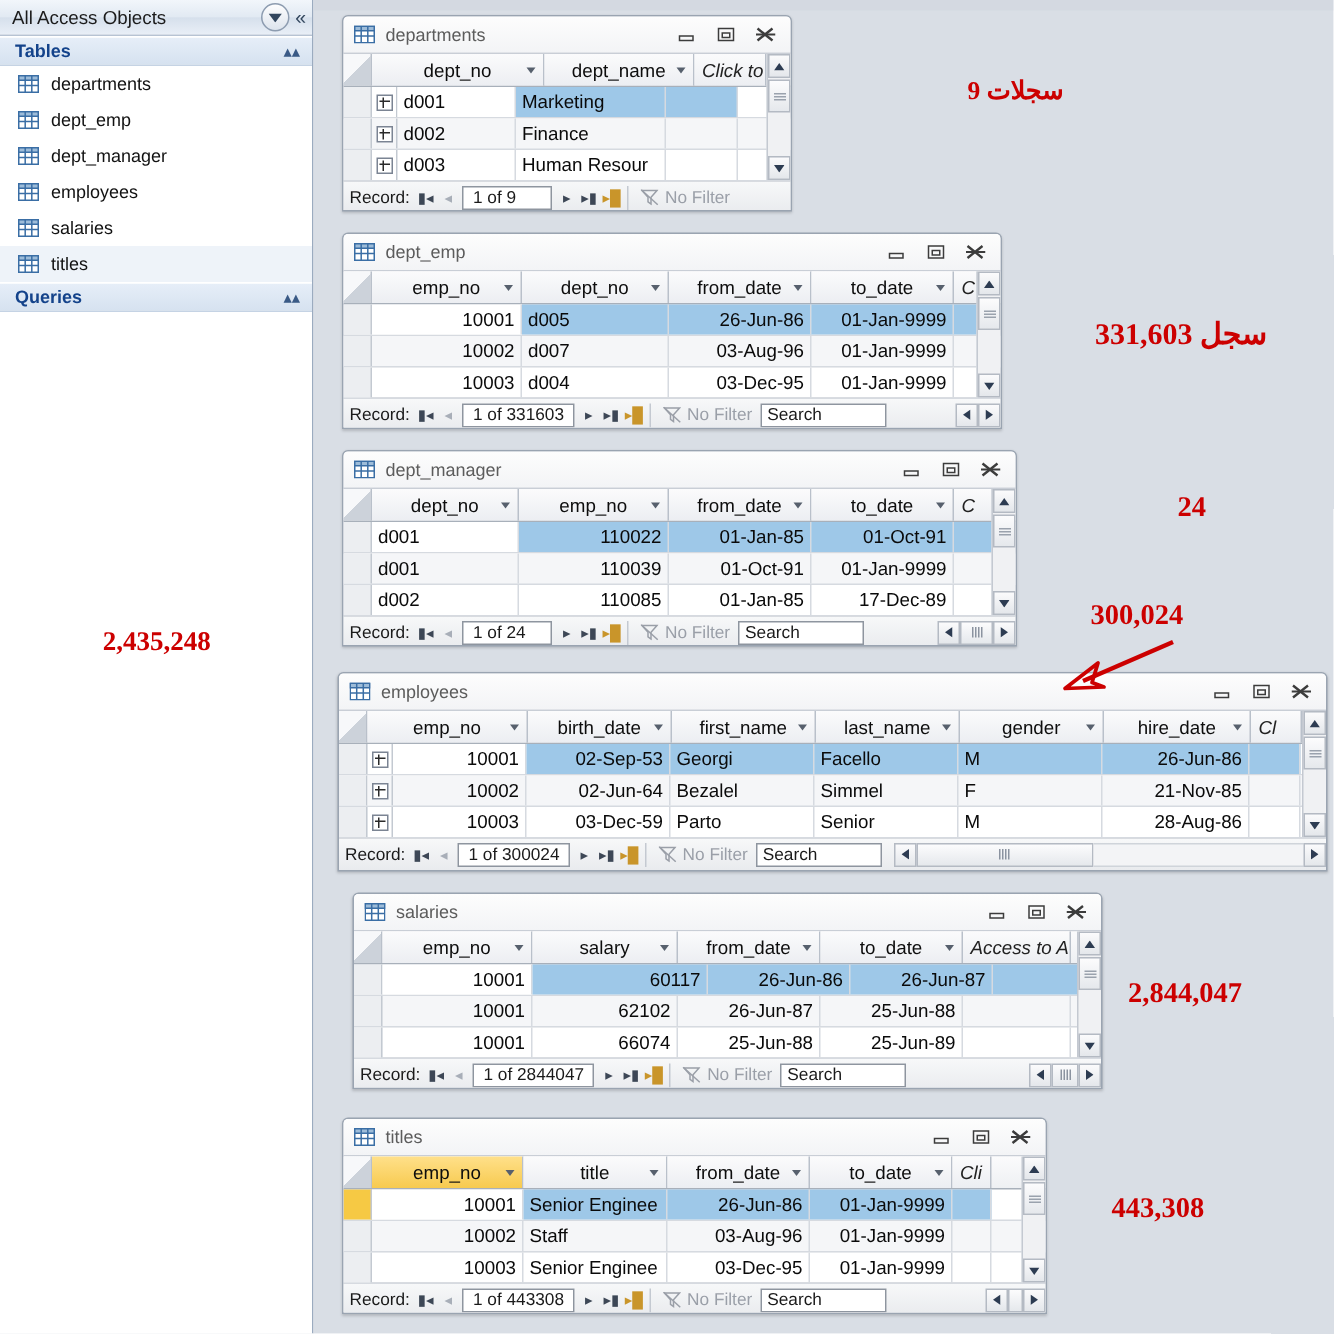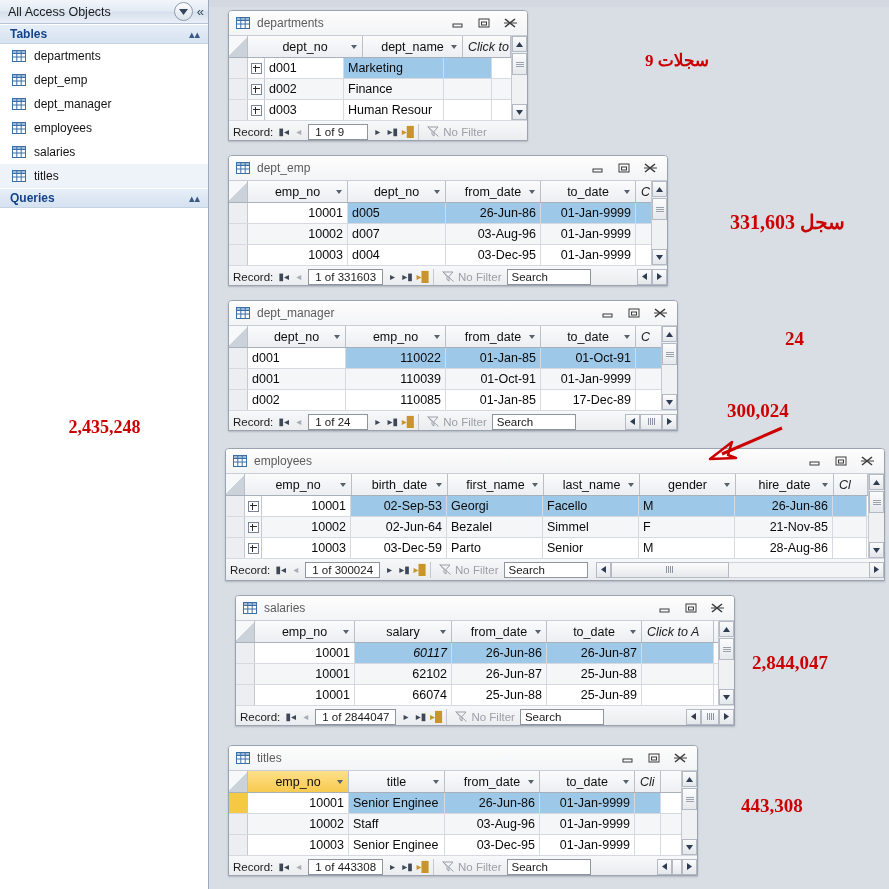--- a/index.html
+++ b/index.html
@@ -941,28 +941,28 @@
             </div>
           <div class="hcell" style="width:95px;">
               <span>from_date</span>
               <i class="arrow"></i>
             </div>
           <div class="hcell" style="width:95px;">
               <span>to_date</span>
               <i class="arrow"></i>
             </div>
           <div class="hcell addnew" style="width:72px;">
-              <span>Click to A</span>
+              <span>Access to A</span>
             </div>
         </div>
 
         <div class="ds-row sel">
           <div class="rsel"></div>
           <div class="cell num cur" style="width:100px;">10001</div>
-          <div class="cell num hl" style="width:97px;font-style:italic;">60117</div>
+          <div class="cell num hl" style="width:117px;">60117</div>
           <div class="cell num hl" style="width:95px;">26-Jun-86</div>
           <div class="cell num hl" style="width:95px;">26-Jun-87</div>
           <div class="cell hl" style="width:72px;"></div>
         </div>
         <div class="ds-row alt">
           <div class="rsel"></div>
           <div class="cell num" style="width:100px;">10001</div>
           <div class="cell num" style="width:97px;">62102</div>
           <div class="cell num" style="width:95px;">26-Jun-87</div>
           <div class="cell num" style="width:95px;">25-Jun-88</div>

